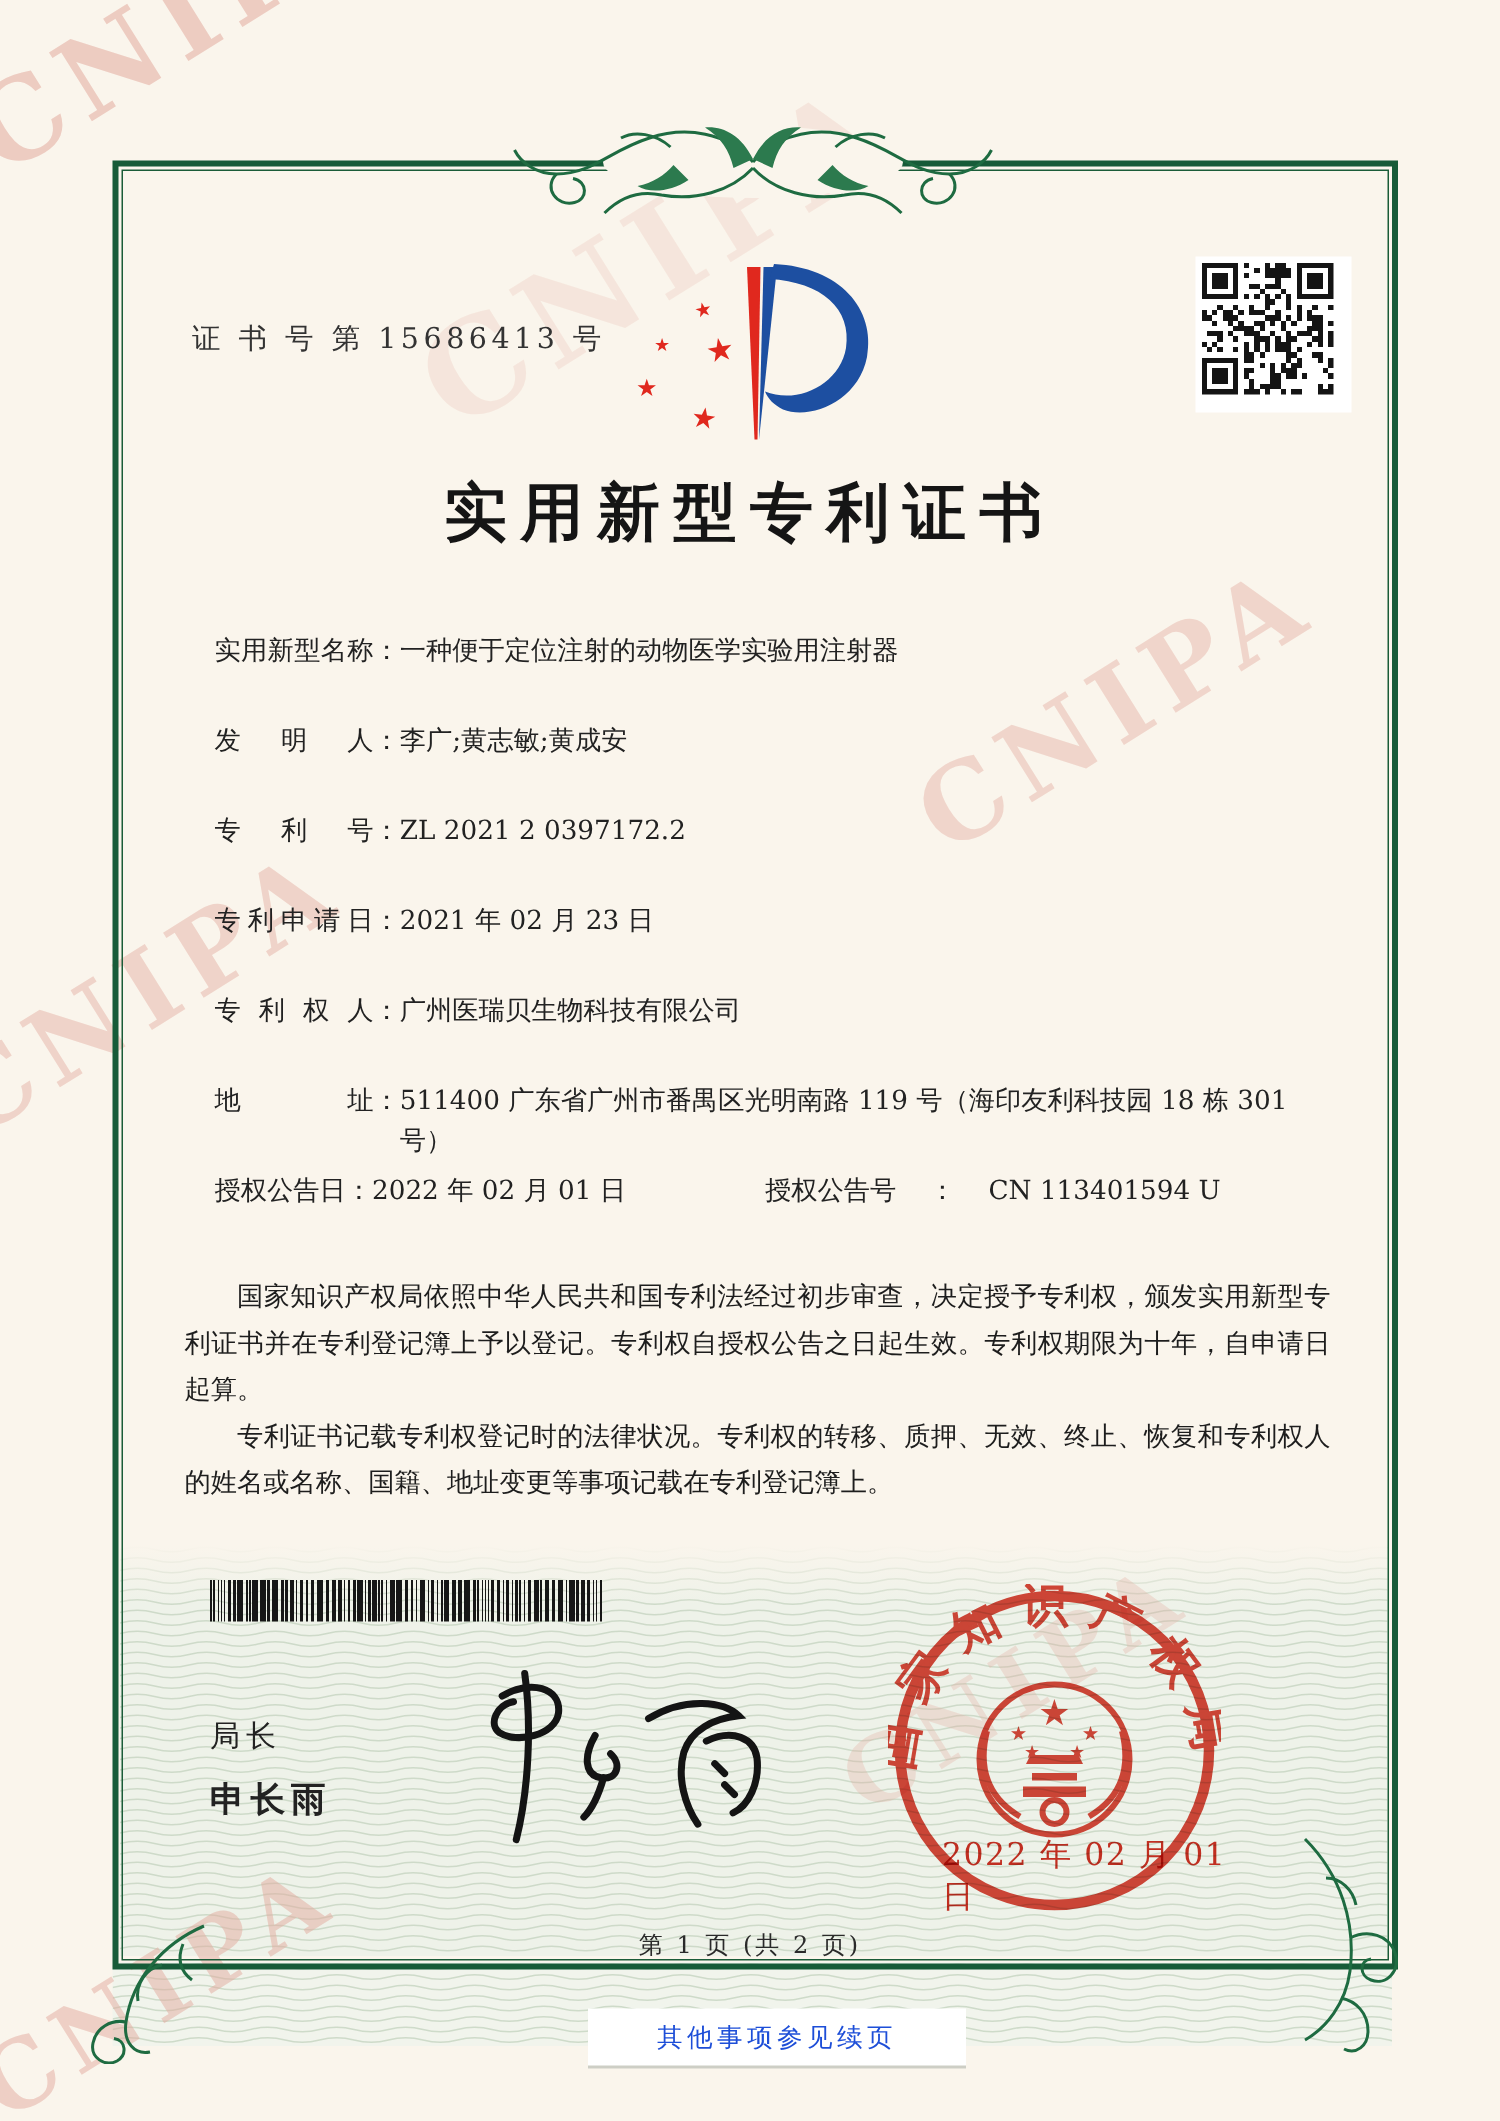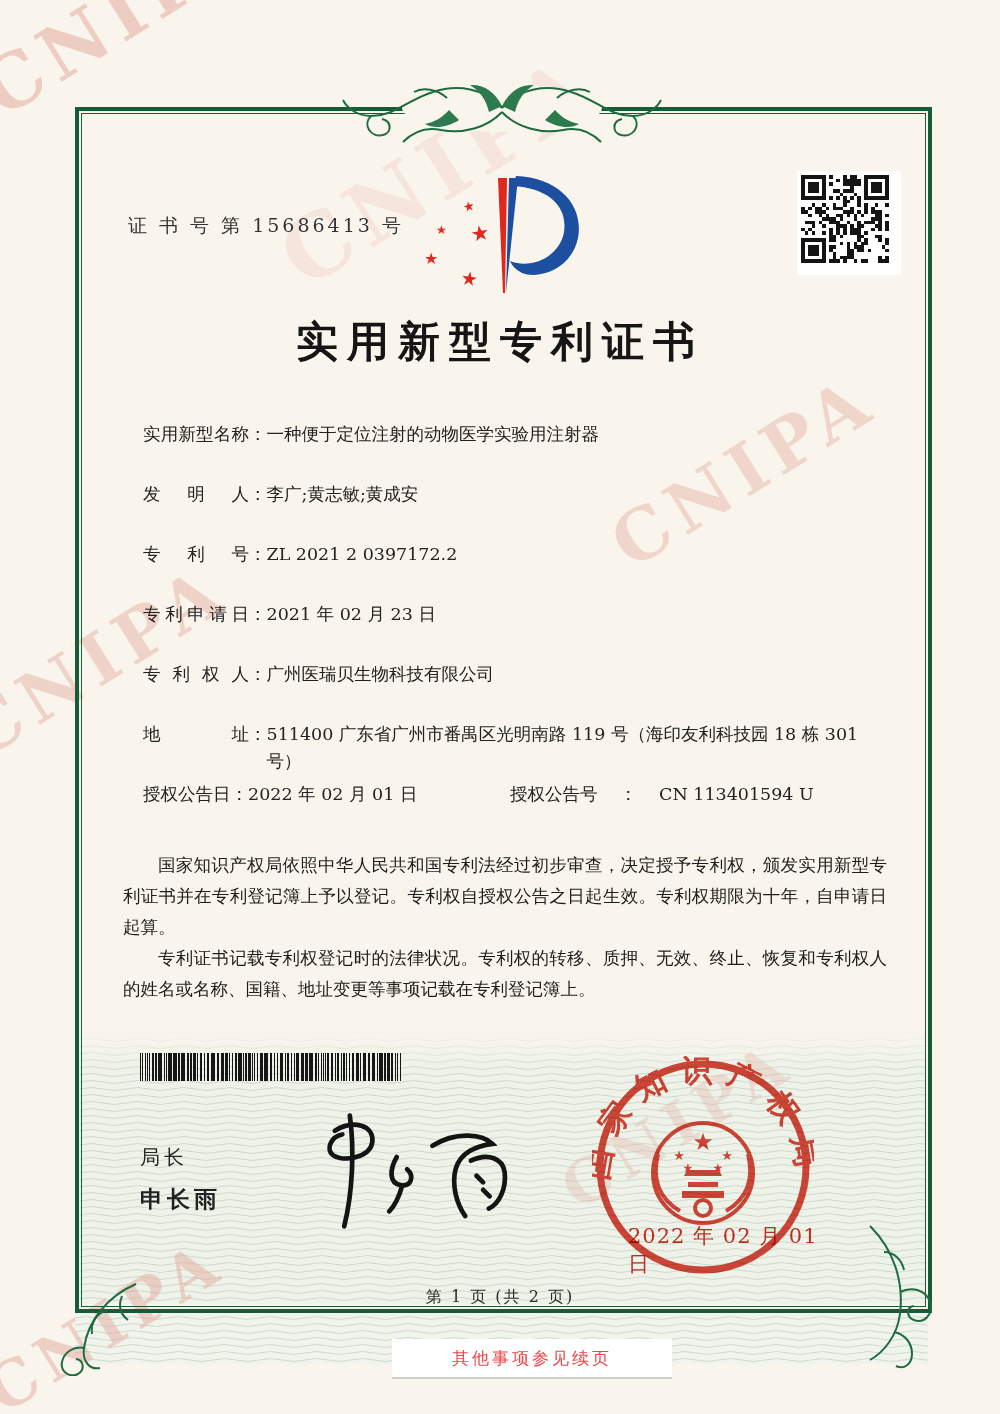--- a/index.html
+++ b/index.html
@@ -54,24 +54,24 @@
   
   .barcode{position:absolute; z-index:4; left:140px; top:1053px;}
   .director-title{position:absolute; z-index:4; left:140px; top:1144px; font-size:20px; letter-spacing:4px;}
   .director-name{position:absolute; z-index:4; left:140px; top:1184px; font-size:23px; letter-spacing:4px;font-weight:bold;}
   .sig{position:absolute; z-index:5; left:286px; top:1106px;}
   .seal-svg{position:absolute; z-index:5; left:592px; top:1056px; mix-blend-mode:multiply;}
   .seal-date{position:absolute; z-index:6; left:628px; top:1222px; width:190px;
     color:#cf3124; font-size:21px; letter-spacing:1px; mix-blend-mode:multiply;}
   .page-info{position:absolute; z-index:4; left:0; top:1287px; width:100%;
     text-align:center; font-size:16px; color:#2a2a2a; letter-spacing:2px;}
-  .cont-box{position:absolute; z-index:6; left:392px; top:1339px; width:280px; height:38px;
+  .cont-box{position:absolute; z-index:6; left:392px; top:1339px; width:252px; height:38px;
     background:#ffffff; box-shadow:0 2px 0 rgba(150,160,150,.45);
     display:flex; align-items:center; justify-content:center;
-    font-size:17px; letter-spacing:3px; color:#ef4444;}
+    font-size:17px; letter-spacing:3px; color:#1d4ed8;}
   svg{display:block;}
 </style>
 </head>
 <body>
 
 <div class="page">
 
   <div class="wm" style="left:-35px; top:-28px; font-size:74px; opacity:.55;">CNIPA</div>
   <div class="wm" style="left:262px; top:120px; font-size:86px; opacity:.20;">CNIPA</div>
   <div class="wm" style="left:596px; top:430px; font-size:70px; opacity:.42;">CNIPA</div>

